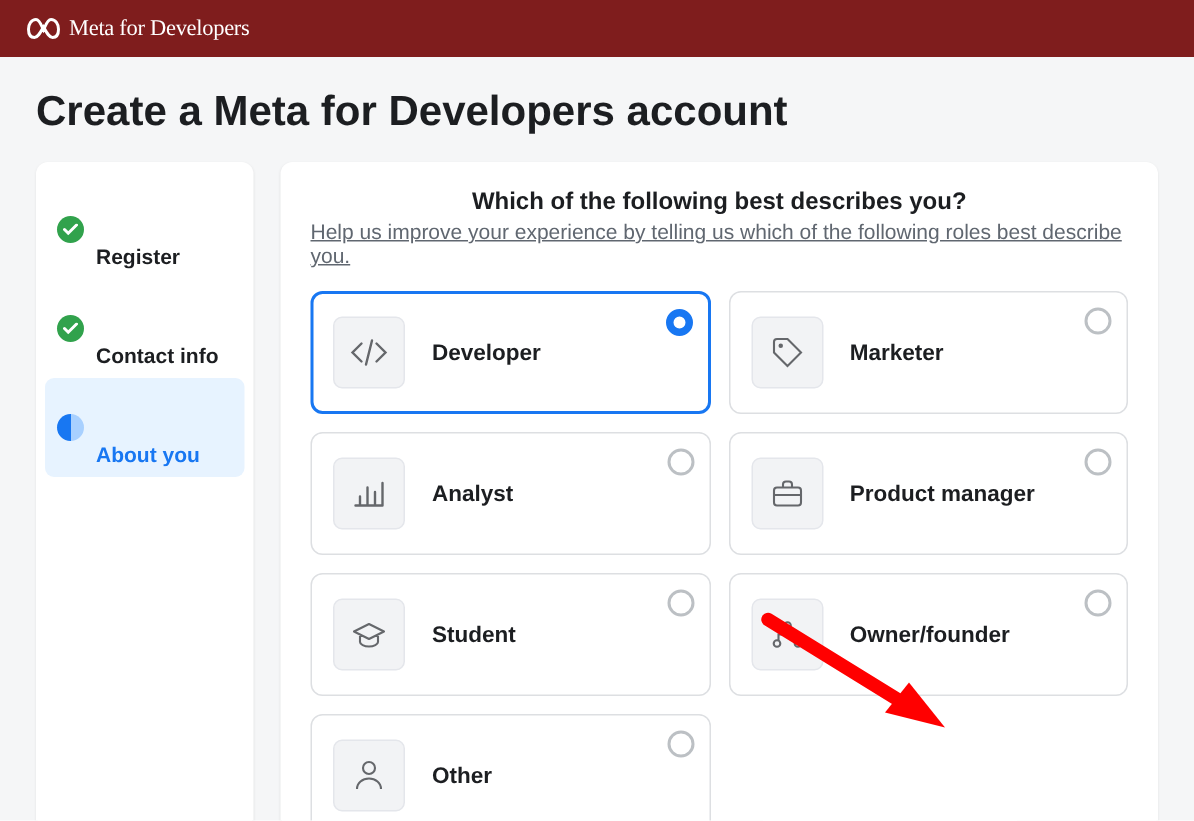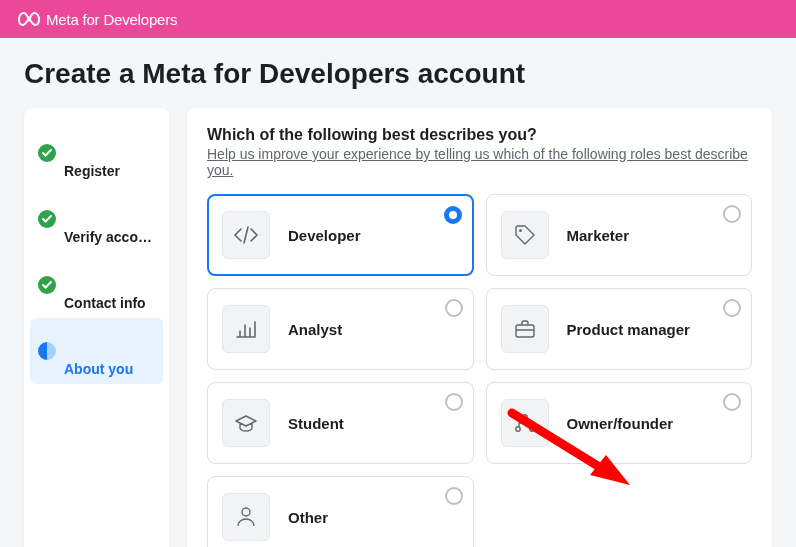--- a/index.html
+++ b/index.html
@@ -1,31 +1,31 @@
 <!DOCTYPE html>
 <html><head>
 <meta charset="utf-8">
 <style>
   * { box-sizing: border-box; margin: 0; padding: 0; }
   body { font-family: -apple-system, BlinkMacSystemFont, "Segoe UI", Helvetica, Arial, sans-serif; background: #f5f6f7; width: 796px; height: 547px; overflow: hidden; }
-  .topbar { background: #ec4899; height: 38px; display: flex; align-items: center; padding: 0 18px; }
+  .topbar { background: #7f1d1d; height: 38px; display: flex; align-items: center; padding: 0 18px; font-family: Liberation Serif, serif; }
   .brand { color: #fff; display: flex; align-items: center; gap: 6px; }
   .brand-text { font-size: 15px; font-weight: 500; letter-spacing: -0.2px; }
   .content { padding: 20px 24px 0; }
   .page-title { font-size: 28px; font-weight: 700; color: #1c1e21; margin-bottom: 18px; }
   .layout { display: flex; gap: 18px; }
   .sidebar { background: #fff; border-radius: 8px; width: 145px; padding: 12px 6px; box-shadow: 0 1px 2px rgba(0,0,0,.08); flex-shrink: 0; }
   .step { display: flex; align-items: center; gap: 8px; padding: 7px 8px; border-radius: 6px; font-size: 14px; font-weight: 600; color: #1c1e21; white-space: nowrap; overflow: hidden; text-overflow: ellipsis; cursor: pointer; }
   .step.active { background: #e7f3ff; color: #1877f2; align-items: center; }
   .step-icon { width: 18px; height: 18px; flex-shrink: 0; display: flex; align-items: center; justify-content: center; }
   .step-label { overflow: hidden; text-overflow: ellipsis; margin-top: 36px; }
   .check-circle { width: 18px; height: 18px; background: #31a24c; border-radius: 50%; display: flex; align-items: center; justify-content: center; }
   .half-circle { width: 18px; height: 18px; border-radius: 50%; background: linear-gradient(90deg, #1877f2 50%, #a8d0ff 50%); }
   .main { background: #fff; border-radius: 8px; flex: 1; padding: 18px 20px 20px; box-shadow: 0 1px 2px rgba(0,0,0,.08); }
-  .q-title { font-size: 16px; font-weight: 700; color: #1c1e21; margin-bottom: 2px; }
+  .q-title { font-size: 16px; font-weight: 700; color: #1c1e21; margin-bottom: 2px; text-align: center; }
   .q-sub { font-size: 14px; color: #606770; margin-bottom: 16px; text-decoration: underline; }
   .grid { display: grid; grid-template-columns: 1fr 1fr; gap: 12px; }
   .role-card { border: 1px solid #dddfe2; border-radius: 8px; padding: 16px 14px; display: flex; align-items: center; gap: 18px; position: relative; cursor: pointer; background: #fff; }
   .role-card.selected { border: 2px solid #1877f2; padding: 13px 13px; }
   .role-icon { width: 48px; height: 48px; background: #f2f3f5; border: 1px solid #e4e6eb; border-radius: 6px; display: flex; align-items: center; justify-content: center; flex-shrink: 0; }
   .role-label { font-size: 15px; font-weight: 700; color: #1c1e21; }
   .radio { position: absolute; top: 10px; right: 10px; width: 18px; height: 18px; border: 2px solid #bcc0c4; border-radius: 50%; background: #fff; }
   .radio.on { border: 5px solid #1877f2; }
   .arrow { position: absolute; left: 506px; top: 407px; pointer-events: none; }
   svg { display: block; }
@@ -52,30 +52,20 @@
     <div class="sidebar">
       <div class="step">
         <span class="step-icon">
           <span class="check-circle">
               <svg width="10" height="8" viewBox="0 0 10 8">
                 <path d="M1 4l2.5 2.5L9 1" stroke="#fff" stroke-width="2" fill="none" stroke-linecap="round"></path>
               </svg>
             </span>
         </span>
         <span class="step-label">Register</span>
-      </div>
-      <div class="step">
-        <span class="step-icon">
-          <span class="check-circle">
-              <svg width="10" height="8" viewBox="0 0 10 8">
-                <path d="M1 4l2.5 2.5L9 1" stroke="#fff" stroke-width="2" fill="none" stroke-linecap="round"></path>
-              </svg>
-            </span>
-        </span>
-        <span class="step-label">Verify acco…</span>
       </div>
       <div class="step">
         <span class="step-icon">
           <span class="check-circle">
               <svg width="10" height="8" viewBox="0 0 10 8">
                 <path d="M1 4l2.5 2.5L9 1" stroke="#fff" stroke-width="2" fill="none" stroke-linecap="round"></path>
               </svg>
             </span>
         </span>
         <span class="step-label">Contact info</span>

